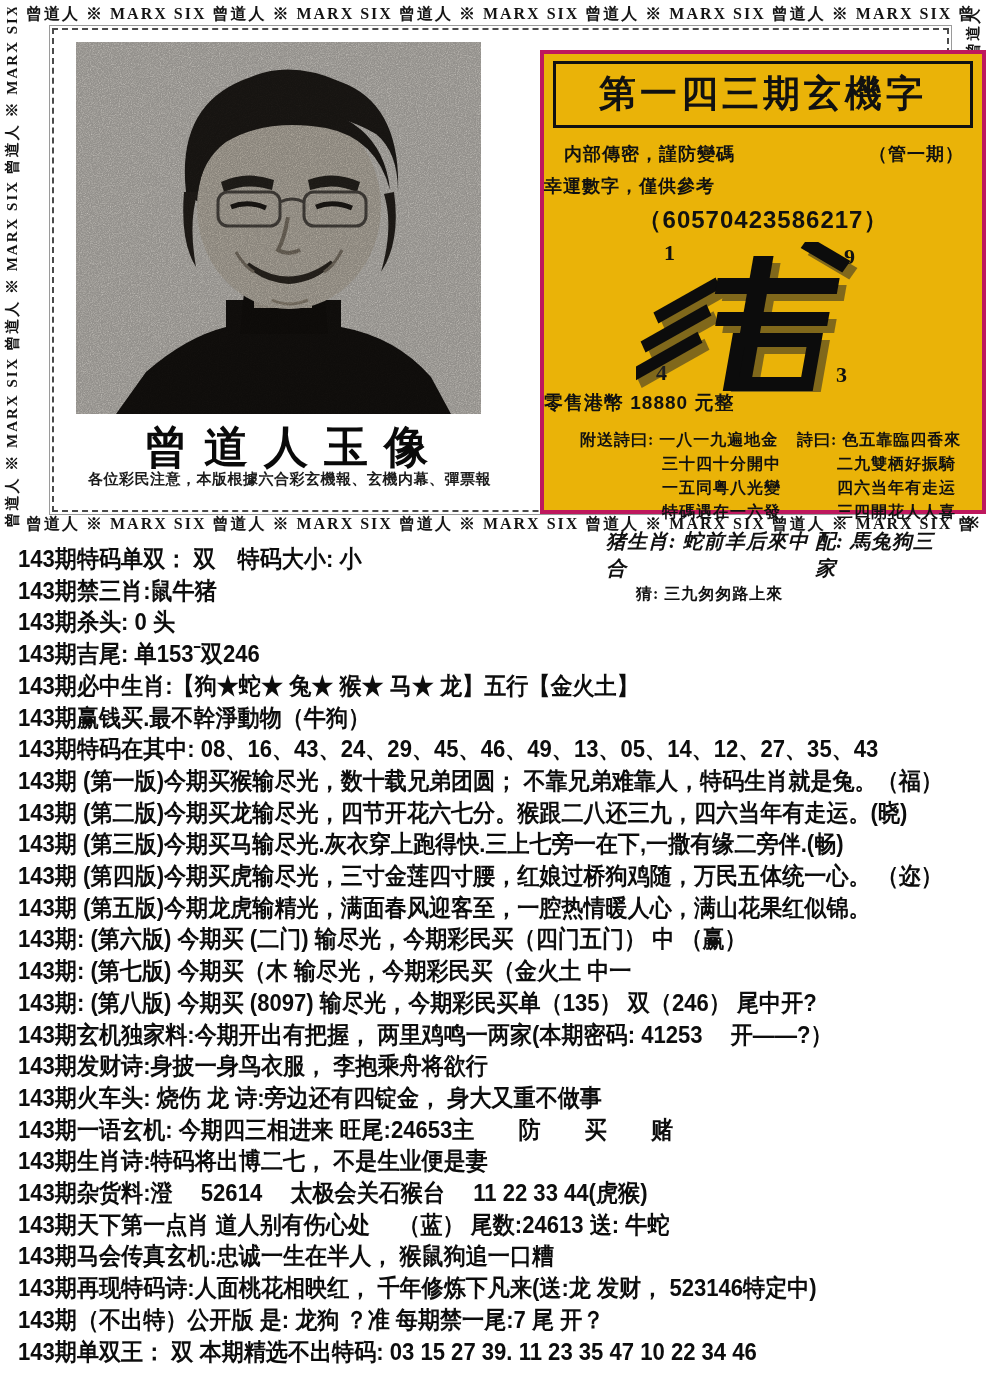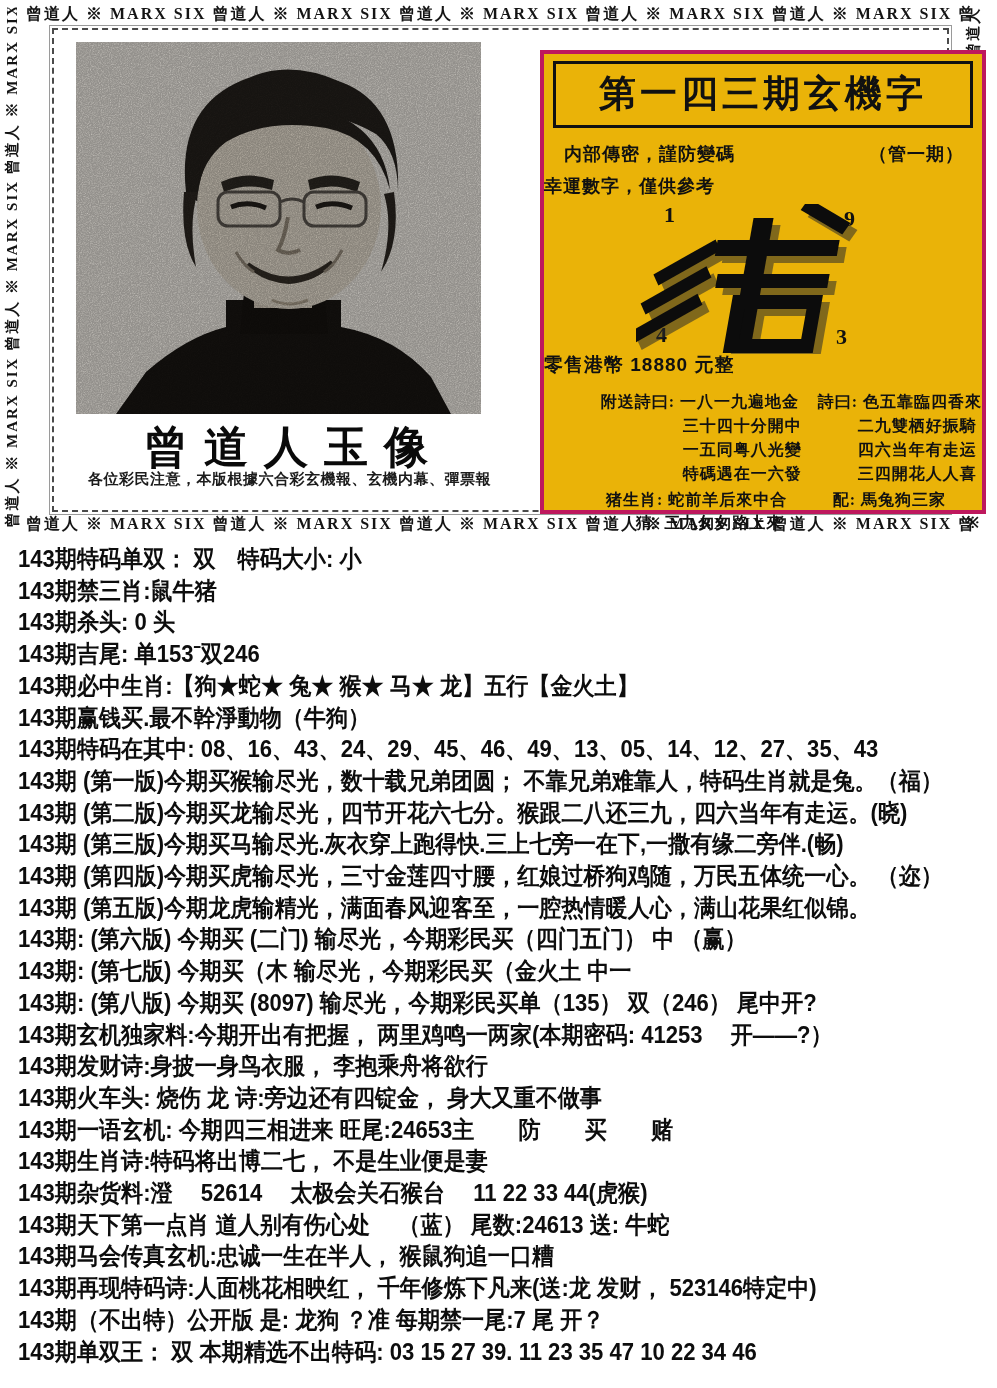--- a/index.html
+++ b/index.html
@@ -30,30 +30,30 @@
   .panel-row{display:flex;justify-content:space-between;padding:0 18px 0 20px;margin-top:14px;
              font-size:18px;font-weight:bold;letter-spacing:1px;}
   .panel-line{margin-top:8px;font-size:18px;font-weight:bold;letter-spacing:1px;}
   .panel-code{text-align:center;margin-top:6px;font-size:24px;font-weight:bold;letter-spacing:1px;}
   .glyph-zone{position:relative;height:152px;margin-top:2px;}
   .glyph-zone svg{position:absolute;left:92px;top:4px;}
   .corner-num{position:absolute;font-family:"Liberation Serif",serif;font-weight:bold;font-size:22px;}
   .num-tl{left:120px;top:2px;} .num-tr{left:300px;top:6px;}
   .num-bl{left:112px;top:122px;} .num-br{left:292px;top:124px;}
   .price{text-align:left;padding-right:44px;font-size:19px;font-weight:bold;letter-spacing:1px;margin-top:0;}
-  .poems{display:flex;margin-top:12px;font-family:"Liberation Serif",serif;font-weight:bold;justify-content:flex-end;}
+  .poems{display:flex;margin-top:12px;font-family:"Liberation Serif",serif;font-weight:bold;}
   .poem-col{font-size:16px;line-height:24px;letter-spacing:1px;}
   .poem-col.left{margin-left:36px;width:215px;}
   .poem-col.right{margin-left:2px;}
   .poem-first{white-space:nowrap;}
   .poem-more{white-space:nowrap;}
   .left .poem-more{margin-left:82px;}
   .right .poem-more{margin-left:40px;}
   .zodiac-row{display:flex;margin-top:4px;font-family:"Liberation Serif",serif;
-              font-weight:bold;font-size:16px;letter-spacing:1px;}
+              font-weight:bold;font-size:20px;letter-spacing:1px;font-style:italic;}
   .zodiac-main{margin-left:62px;} .zodiac-pair{margin-left:auto;margin-right:36px;}
   .guess-row{margin-left:92px;margin-top:2px;font-family:"Liberation Serif",serif;
              font-weight:bold;font-size:16px;letter-spacing:1px;}
   
   .body-lines{position:absolute;left:18px;top:543px;width:979px;}
   .body-line{font-size:24px;font-weight:600;line-height:31.7px;white-space:nowrap;
              transform:scaleX(0.92);transform-origin:0 50%;color:#0d0d0d;}
   
   .watermark{position:absolute;left:6px;top:1212px;z-index:5;white-space:nowrap;
              font-weight:900;font-size:116px;letter-spacing:3px;color:rgba(240,76,50,0.85);
@@ -117,20 +117,21 @@
     <div class="caption">曾道人玉像</div>
     <div class="note note1">各位彩民注意，本版根據六合彩玄機報、玄機内幕、彈票報</div>
 
     <div class="panel">
       <div class="panel-title">第一四三期玄機字</div>
       <div class="panel-row">
         <span>内部傳密，謹防變碼</span>
         <span>（管一期）</span>
       </div>
       <div class="panel-line">幸運數字，僅供參考</div>
+      <div class="panel-code">（60570423586217）</div>
 
       <div class="glyph-zone">
         <span class="corner-num num-tl">1</span>
         <span class="corner-num num-tr">9</span>
         <span class="corner-num num-bl">4</span>
         <span class="corner-num num-br">3</span>
         <svg width="250" height="150" viewBox="0 0 250 150">
           <g fill="#2b2b2b" opacity="0.55" transform="translate(7,7) skewX(-10)">
             <rect x="28" y="52" width="66" height="13" transform="rotate(-32 61 58)"></rect>
             <rect x="20" y="80" width="70" height="13" transform="rotate(-32 55 86)"></rect>

